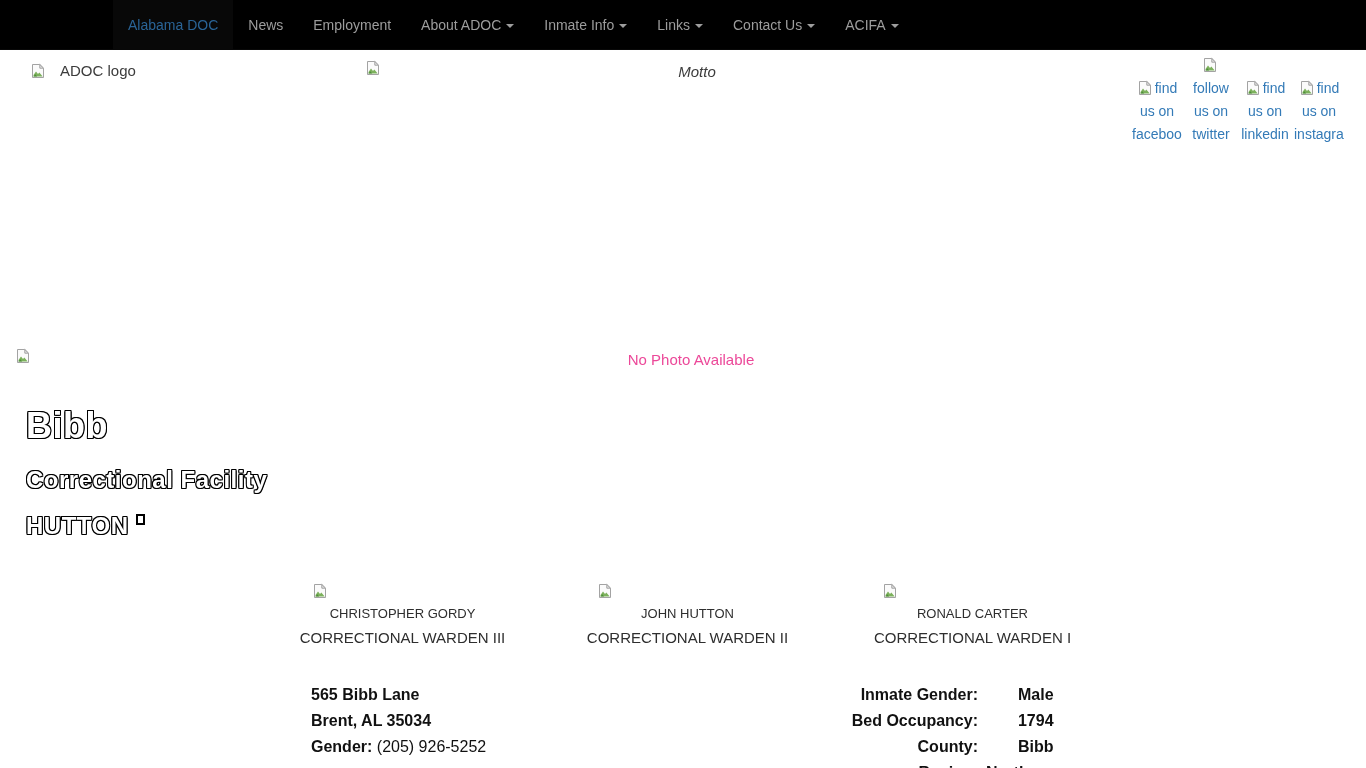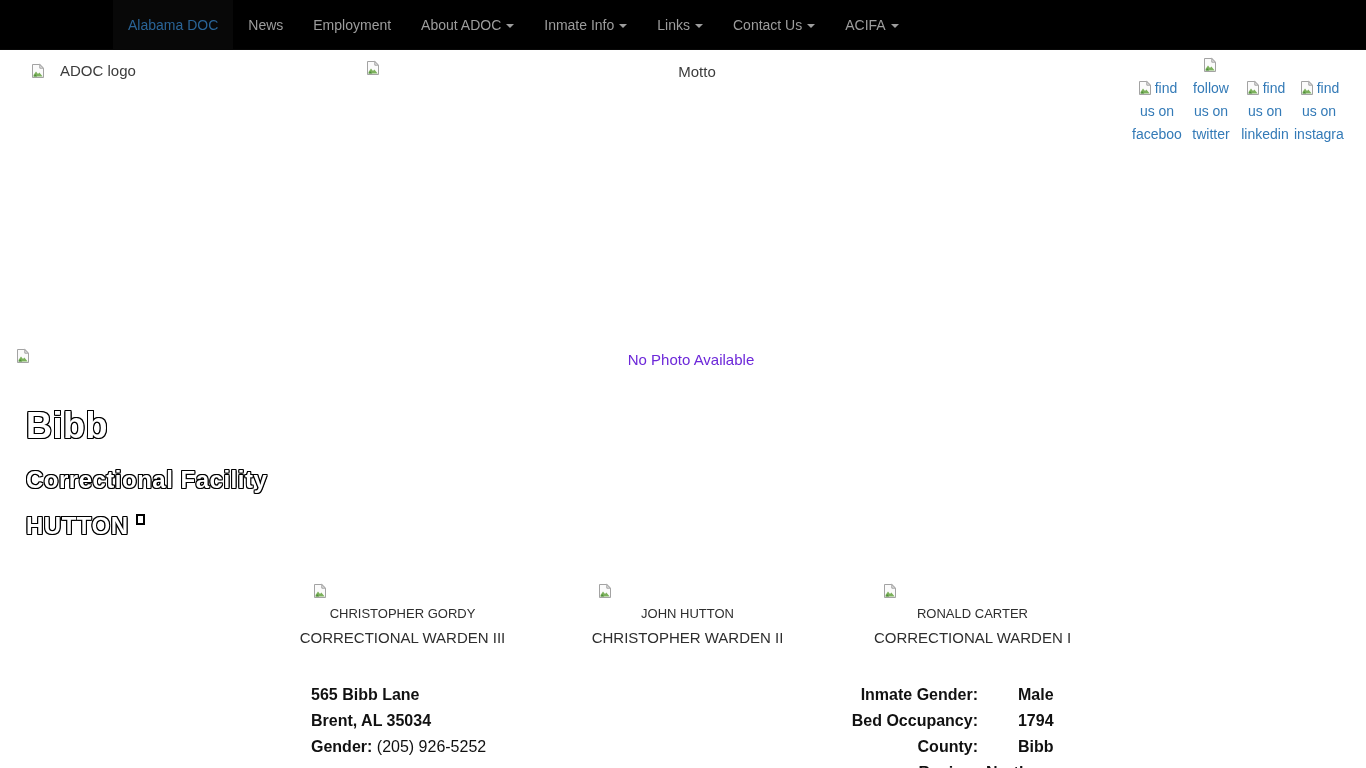--- a/index.html
+++ b/index.html
@@ -53,21 +53,21 @@
   .bimg { display:inline-block; vertical-align:text-bottom; }
 
   
   .alt-text { font-size:15px; color:#3c3c3c; }
   .logo-wrap {
     position:absolute; left:30px; top:62px;
     display:flex; align-items:center; gap:14px;
   }
   .motto-wrap {
     position:absolute; left:365px; top:60px; width:648px;
-    display:flex; align-items:flex-start;
+    display:flex; align-items:flex-start;font-style:italic;
   }
   .motto-wrap .alt-text { flex:1; text-align:center; margin-top:3px; }
 
   .social-wrap {
     position:absolute; left:1132px; top:56px;
     width:212px; height:90px;
     display:flex; align-items:flex-end; gap:4px;
   }
   .social-link {
     display:block;
@@ -81,21 +81,21 @@
     cursor:pointer;
     word-break:normal;
   }
   .social-link .bimg { margin-right:2px; }
 
   
   .photo-wrap {
     position:absolute; left:15px; top:348px; width:1336px;
     display:flex; align-items:flex-start;
   }
-  .photo-wrap .alt-text { flex:1; text-align:center; margin-top:3px; color:#6d28d9; }
+  .photo-wrap .alt-text { flex:1; text-align:center; margin-top:3px; color:#ec4899; }
 
   
   .outline {
     color:#ffffff;
     text-shadow:
       -1px -1px 0 #000, 0 -1px 0 #000, 1px -1px 0 #000,
       -1px  0   0 #000, 1px  0   0 #000,
       -1px  1px 0 #000, 0  1px 0 #000, 1px  1px 0 #000;
     font-weight:700;
     letter-spacing:0.5px;
@@ -230,21 +230,21 @@
           <use href="#bimg-shape"></use>
         </svg></div>
     <div class="w-name">CHRISTOPHER GORDY</div>
     <div class="w-title">CORRECTIONAL WARDEN III</div>
   </div>
   <div class="warden">
     <div class="icon-line"><svg class="bimg" width="16" height="16" viewBox="0 0 16 16">
           <use href="#bimg-shape"></use>
         </svg></div>
     <div class="w-name">JOHN HUTTON</div>
-    <div class="w-title">CHRISTOPHER WARDEN II</div>
+    <div class="w-title">CORRECTIONAL WARDEN II</div>
   </div>
   <div class="warden">
     <div class="icon-line"><svg class="bimg" width="16" height="16" viewBox="0 0 16 16">
           <use href="#bimg-shape"></use>
         </svg></div>
     <div class="w-name">RONALD CARTER</div>
     <div class="w-title">CORRECTIONAL WARDEN I</div>
   </div>
 </div>
 

